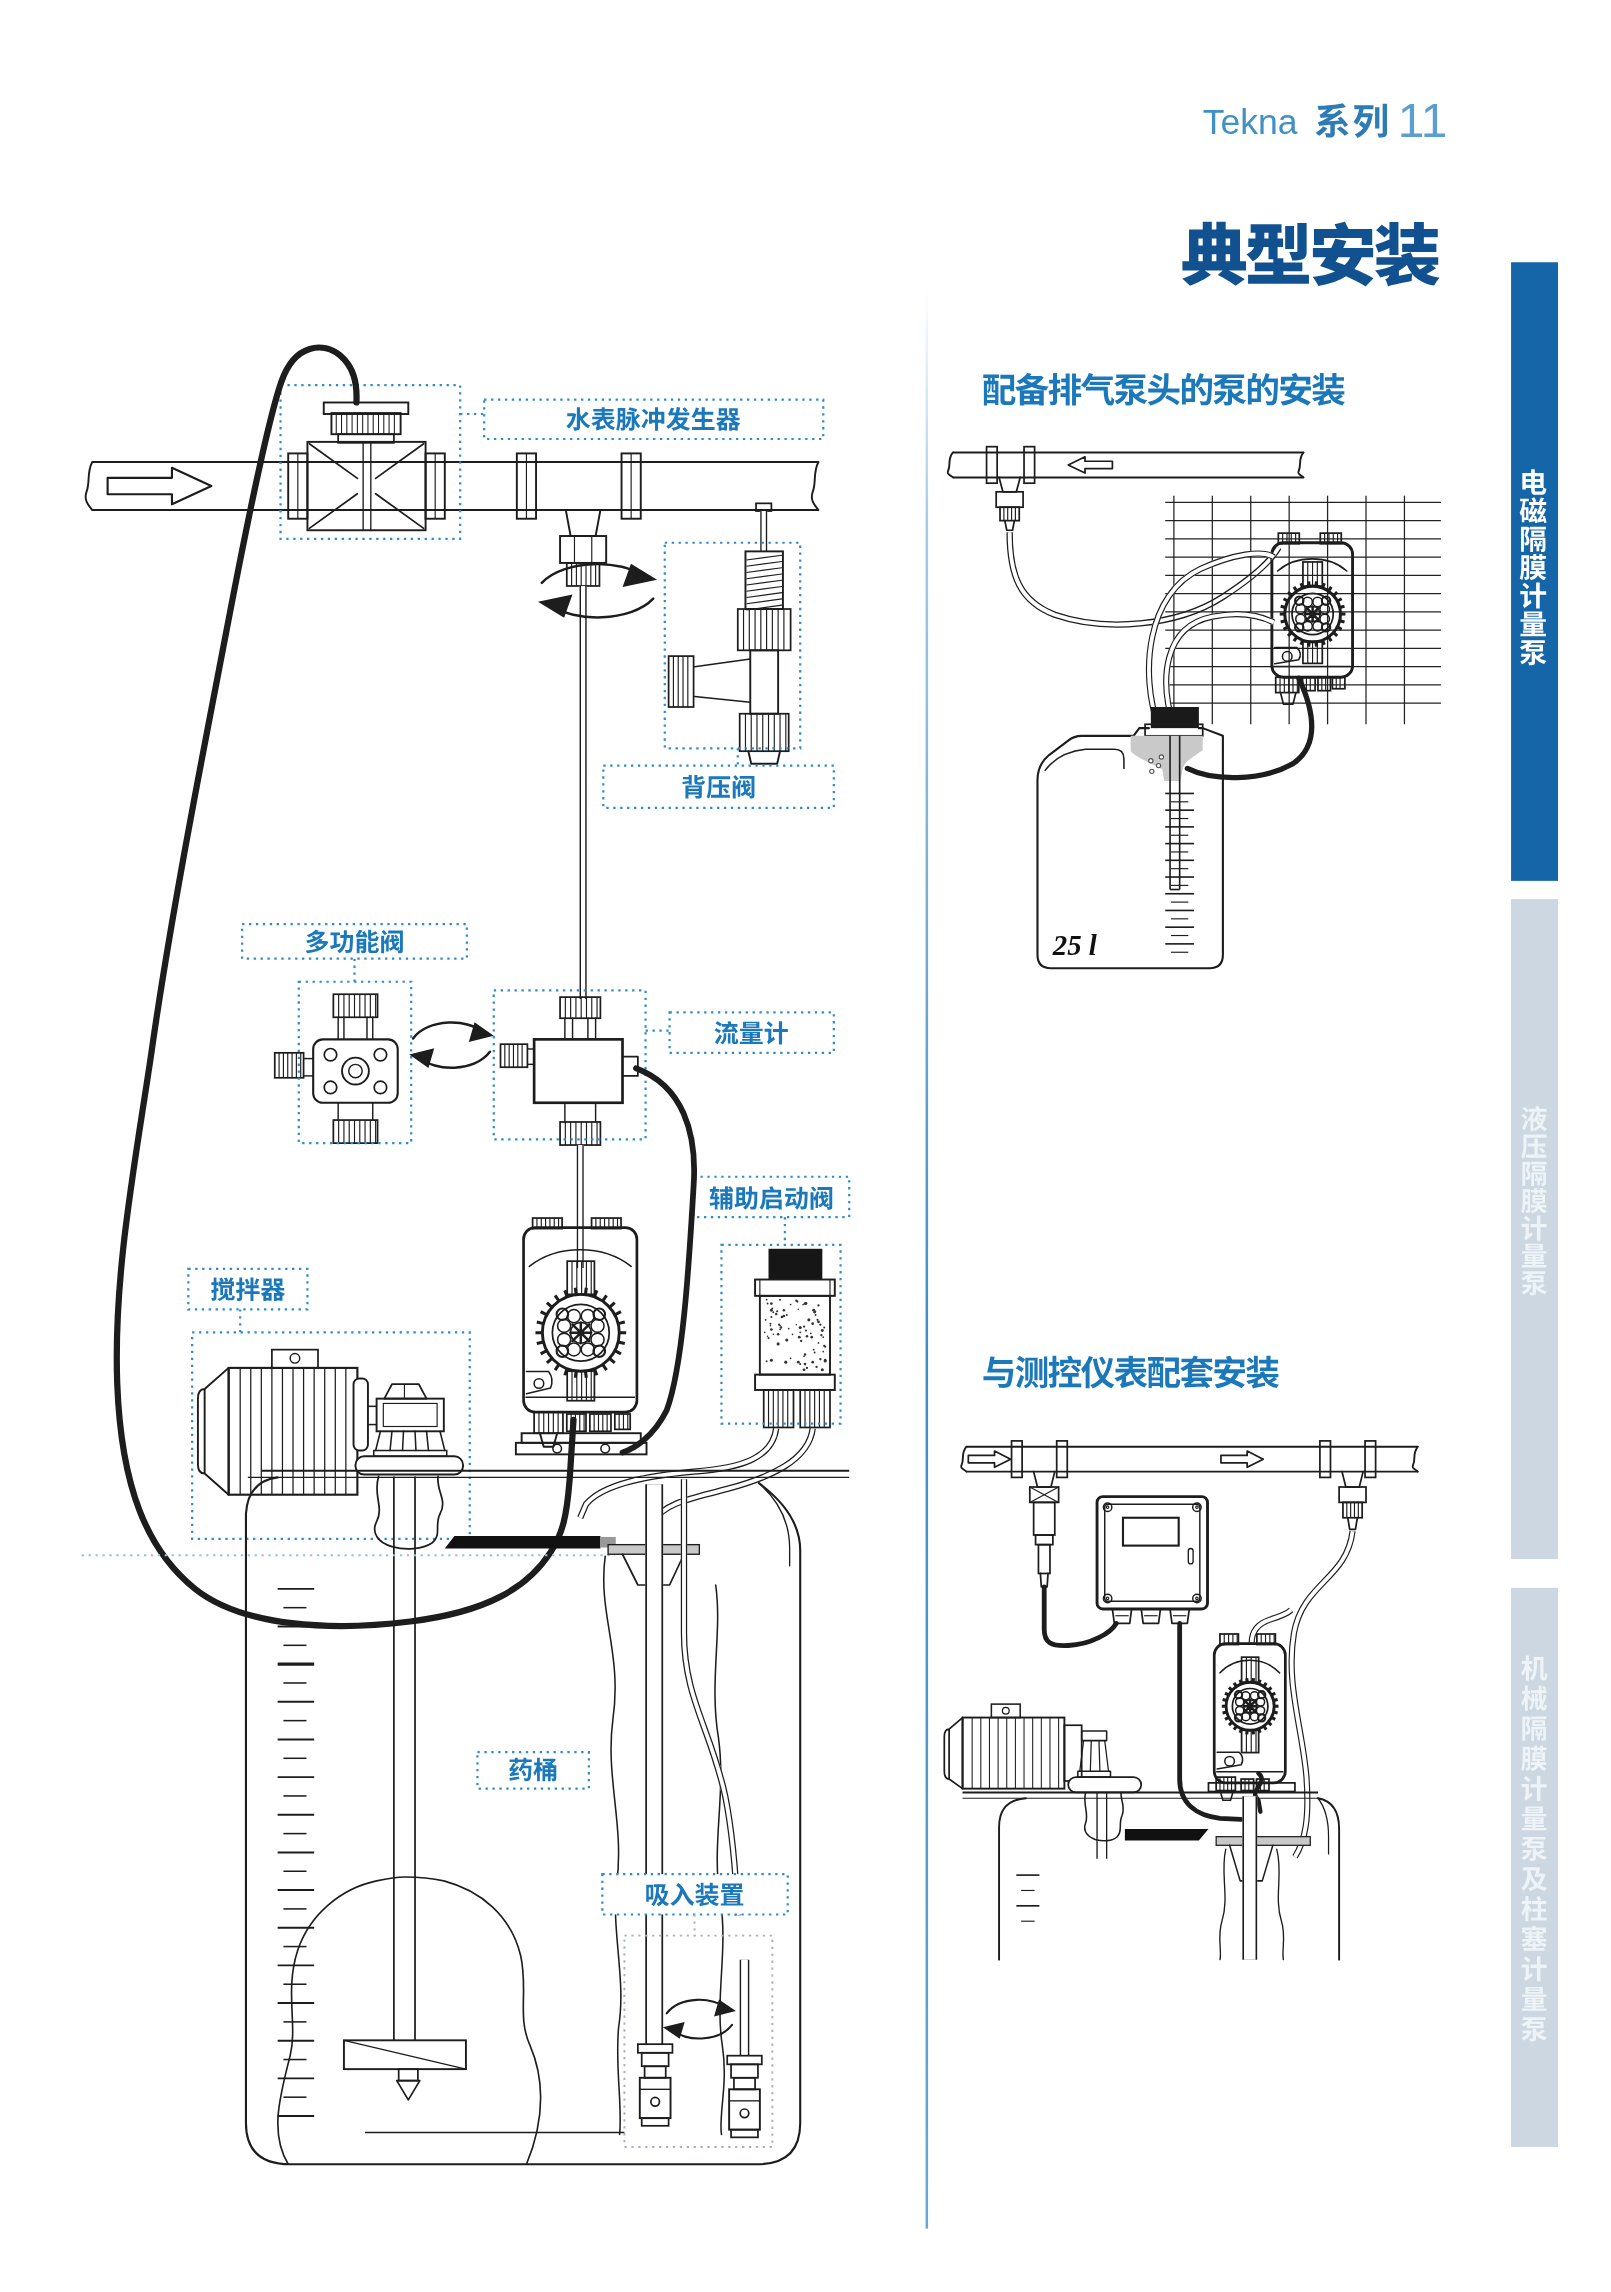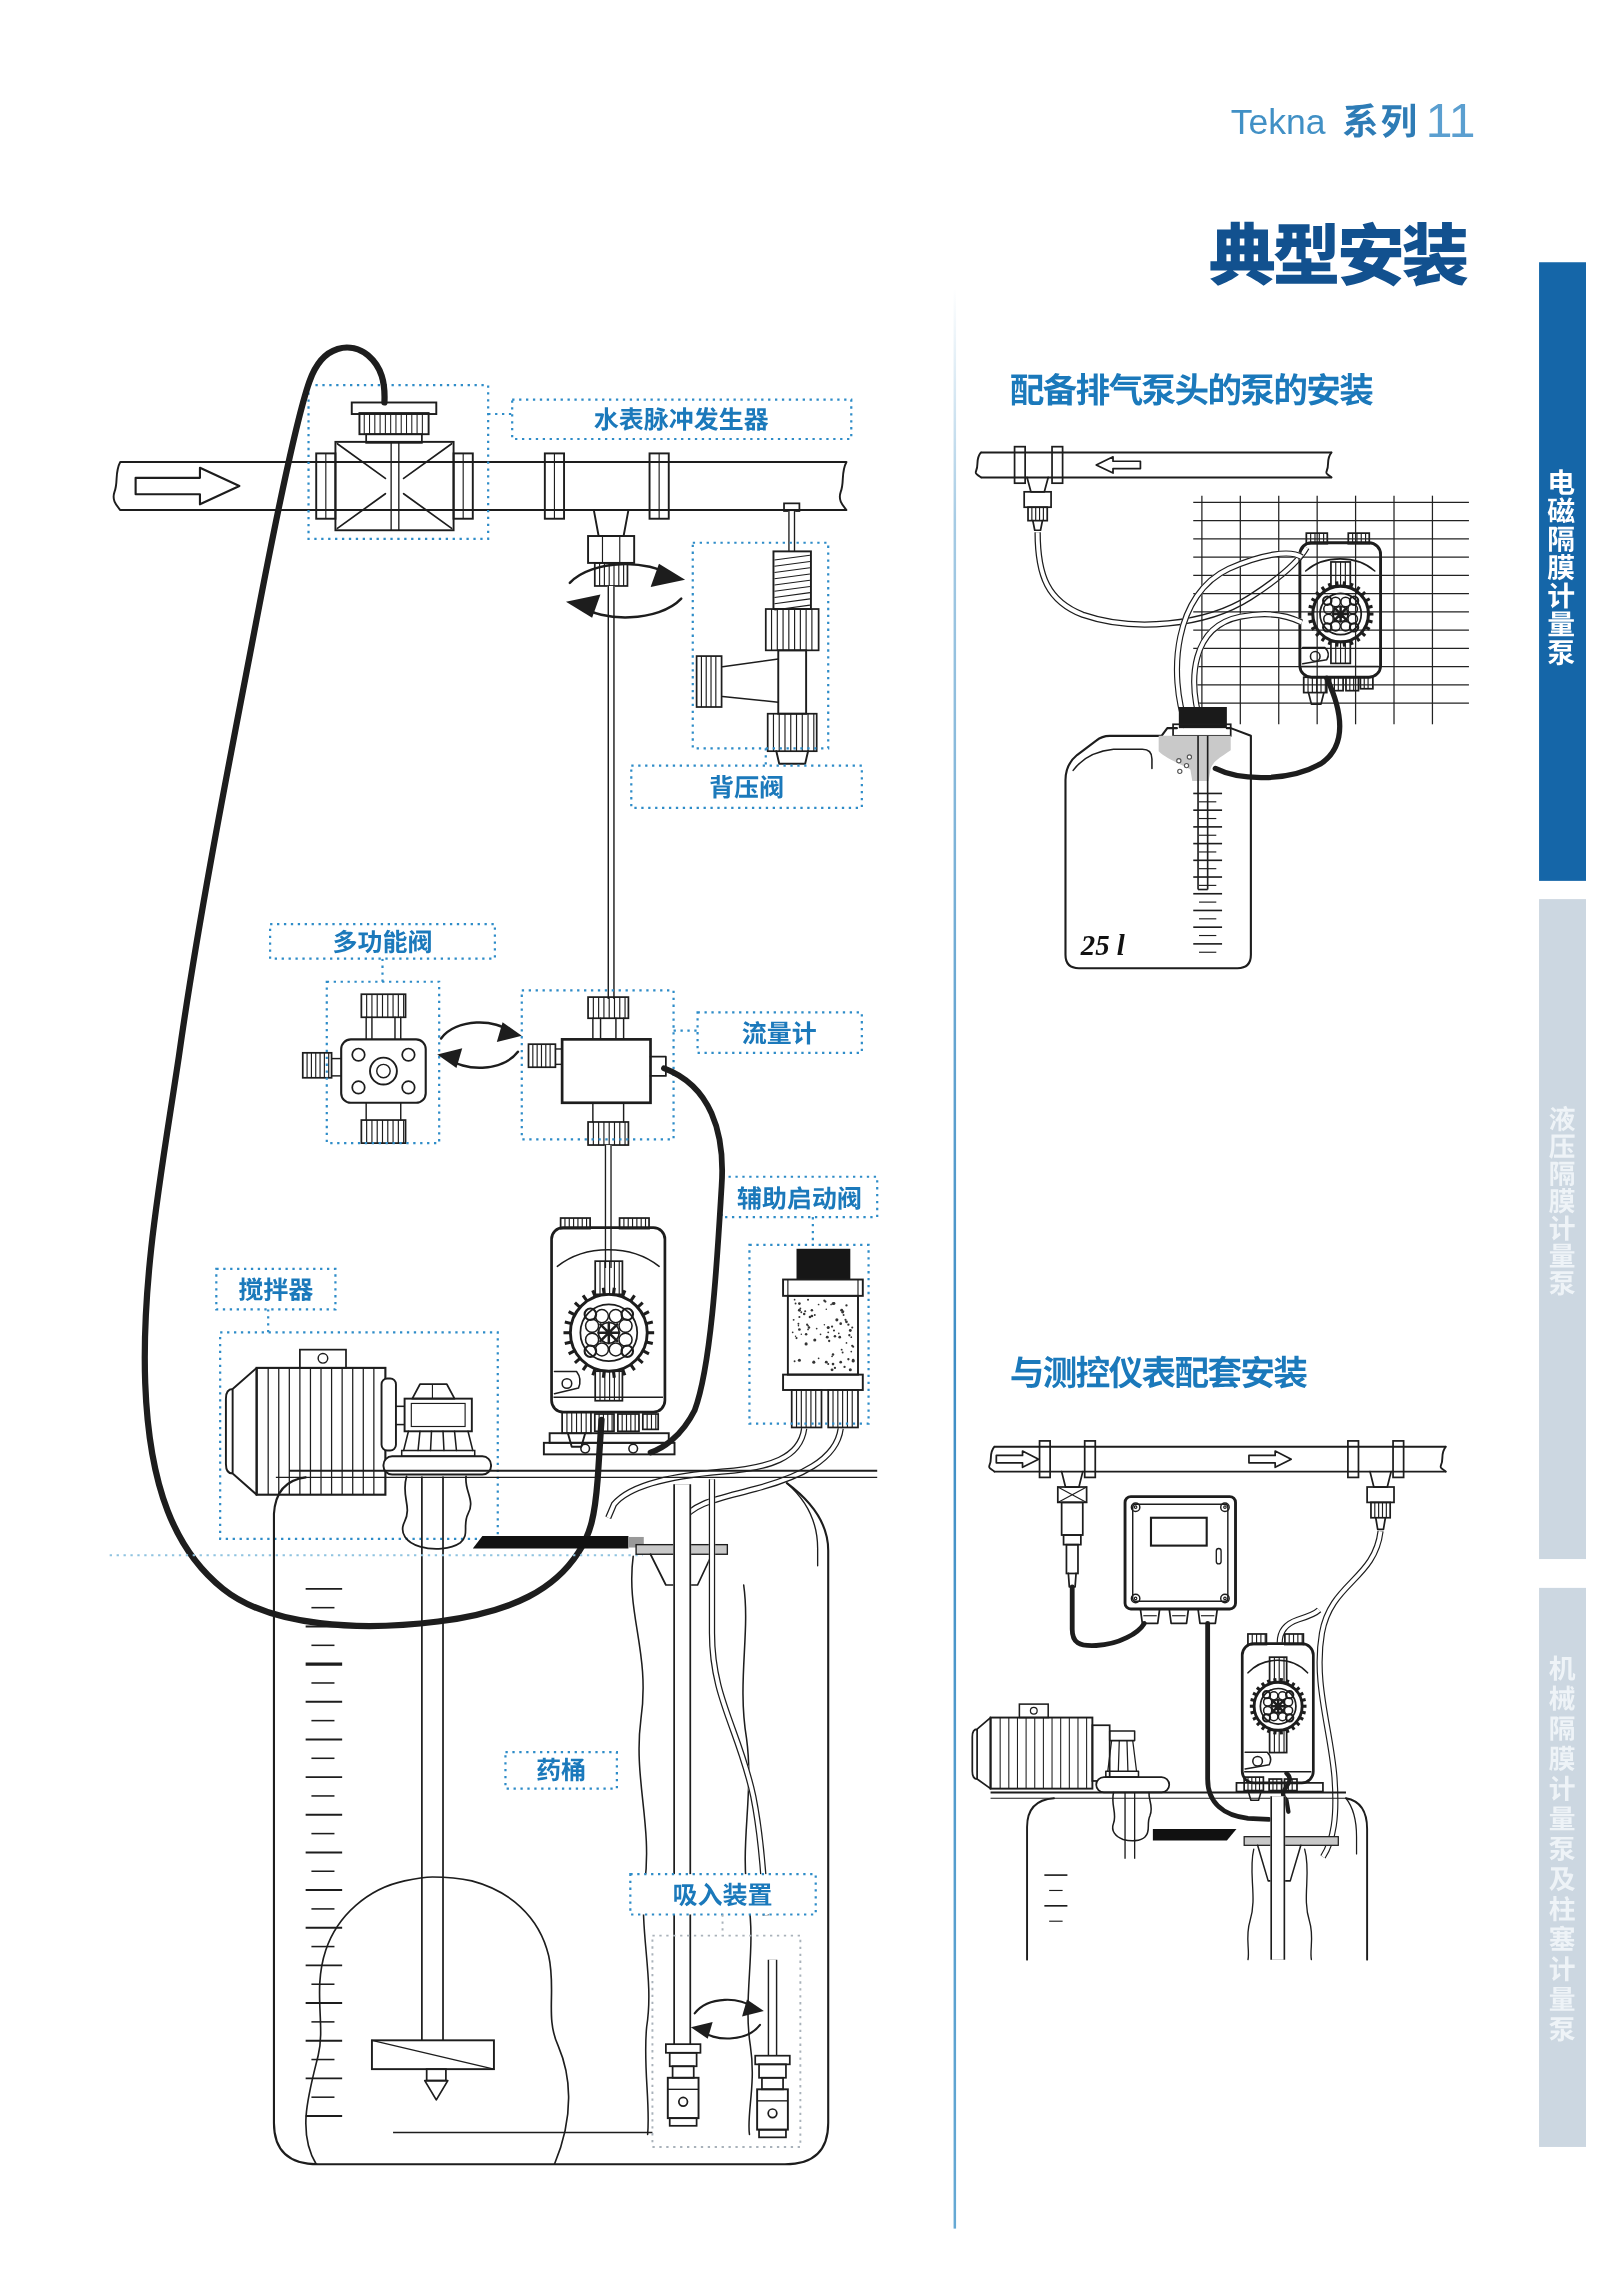--- a/index.html
+++ b/index.html
@@ -1,14 +1,14 @@
 <!DOCTYPE html>
 <html><head><meta charset="utf-8"><style>
 html,body{margin:0;padding:0;background:#fff;}
-.page{position:relative;width:1558px;height:2292px;overflow:hidden;margin-left:28px;}
+.page{position:relative;width:1558px;height:2292px;overflow:hidden;}
 </style></head><body>
 <div class="page">
 <svg width="1611" height="2292" viewBox="0 0 1677 2386">
       <defs>
         <path id="u4e0e" d="M49 261V146H674V261ZM248 833C226 683 187 487 155 367L260 366H283H781C763 175 739 76 706 50C691 39 676 38 651 38C618 38 536 38 456 45C482 11 500 -40 503 -75C575 -78 649 -80 690 -76C743 -71 777 -62 810 -27C857 21 884 141 910 425C912 441 914 477 914 477H307L334 613H888V728H355L371 822Z"></path>
         <path id="u4eea" d="M534 784C573 722 615 639 631 587L731 641C714 694 669 773 628 832ZM814 788C784 597 736 422 640 280C551 413 499 582 468 775L354 759C394 525 453 330 556 179C484 106 393 46 276 2C299 -21 333 -64 349 -91C463 -44 555 17 629 88C699 13 786 -47 894 -92C912 -60 951 -11 979 12C871 52 784 111 714 185C834 346 894 546 934 769ZM242 846C191 703 104 560 14 470C34 441 67 375 78 345C101 369 123 396 145 425V-88H259V603C296 670 329 741 355 810Z"></path>
         <path id="u5165" d="M271 740C334 698 385 645 428 585C369 320 246 126 32 20C64 -3 120 -53 142 -78C323 29 447 198 526 427C628 239 714 34 920 -81C927 -44 959 24 978 57C655 261 666 611 346 844Z"></path>
         <path id="u5178" d="M130 735V255H31V142H313C247 90 131 31 32 -2C62 -25 104 -64 126 -89C230 -51 358 17 436 79L342 142H640L568 75C667 26 777 -41 838 -86L949 -5C885 36 778 95 679 142H968V255H878V735H661V853H547V735H450V853H338V735ZM338 255H246V388H338ZM450 255V388H547V255ZM661 255V388H756V255ZM338 498H246V624H338ZM450 498V624H547V498ZM661 498V624H756V498Z"></path>
         <path id="u51b2" d="M46 703C105 655 180 585 213 538L305 631C269 678 191 742 132 786ZM27 79 138 4C194 103 252 218 303 326L207 400C150 282 78 156 27 79ZM572 550V352H449V550ZM693 550H820V352H693ZM572 849V671H331V185H449V231H572V-90H693V231H820V190H944V671H693V849Z"></path>
         <path id="u5217" d="M617 743V167H735V743ZM824 840V50C824 34 818 29 801 29C784 28 729 28 679 30C695 -2 712 -53 717 -85C799 -86 855 -82 893 -64C931 -45 944 -14 944 51V840ZM173 283C210 252 258 210 291 177C230 98 152 39 60 4C85 -20 116 -67 132 -98C362 9 506 211 554 563L479 585L458 582H275C285 617 295 653 303 689H572V804H48V689H182C151 553 101 428 29 348C55 329 102 287 120 265C166 320 205 391 237 472H422C406 402 384 339 356 282C323 311 276 348 242 374Z"></path>

